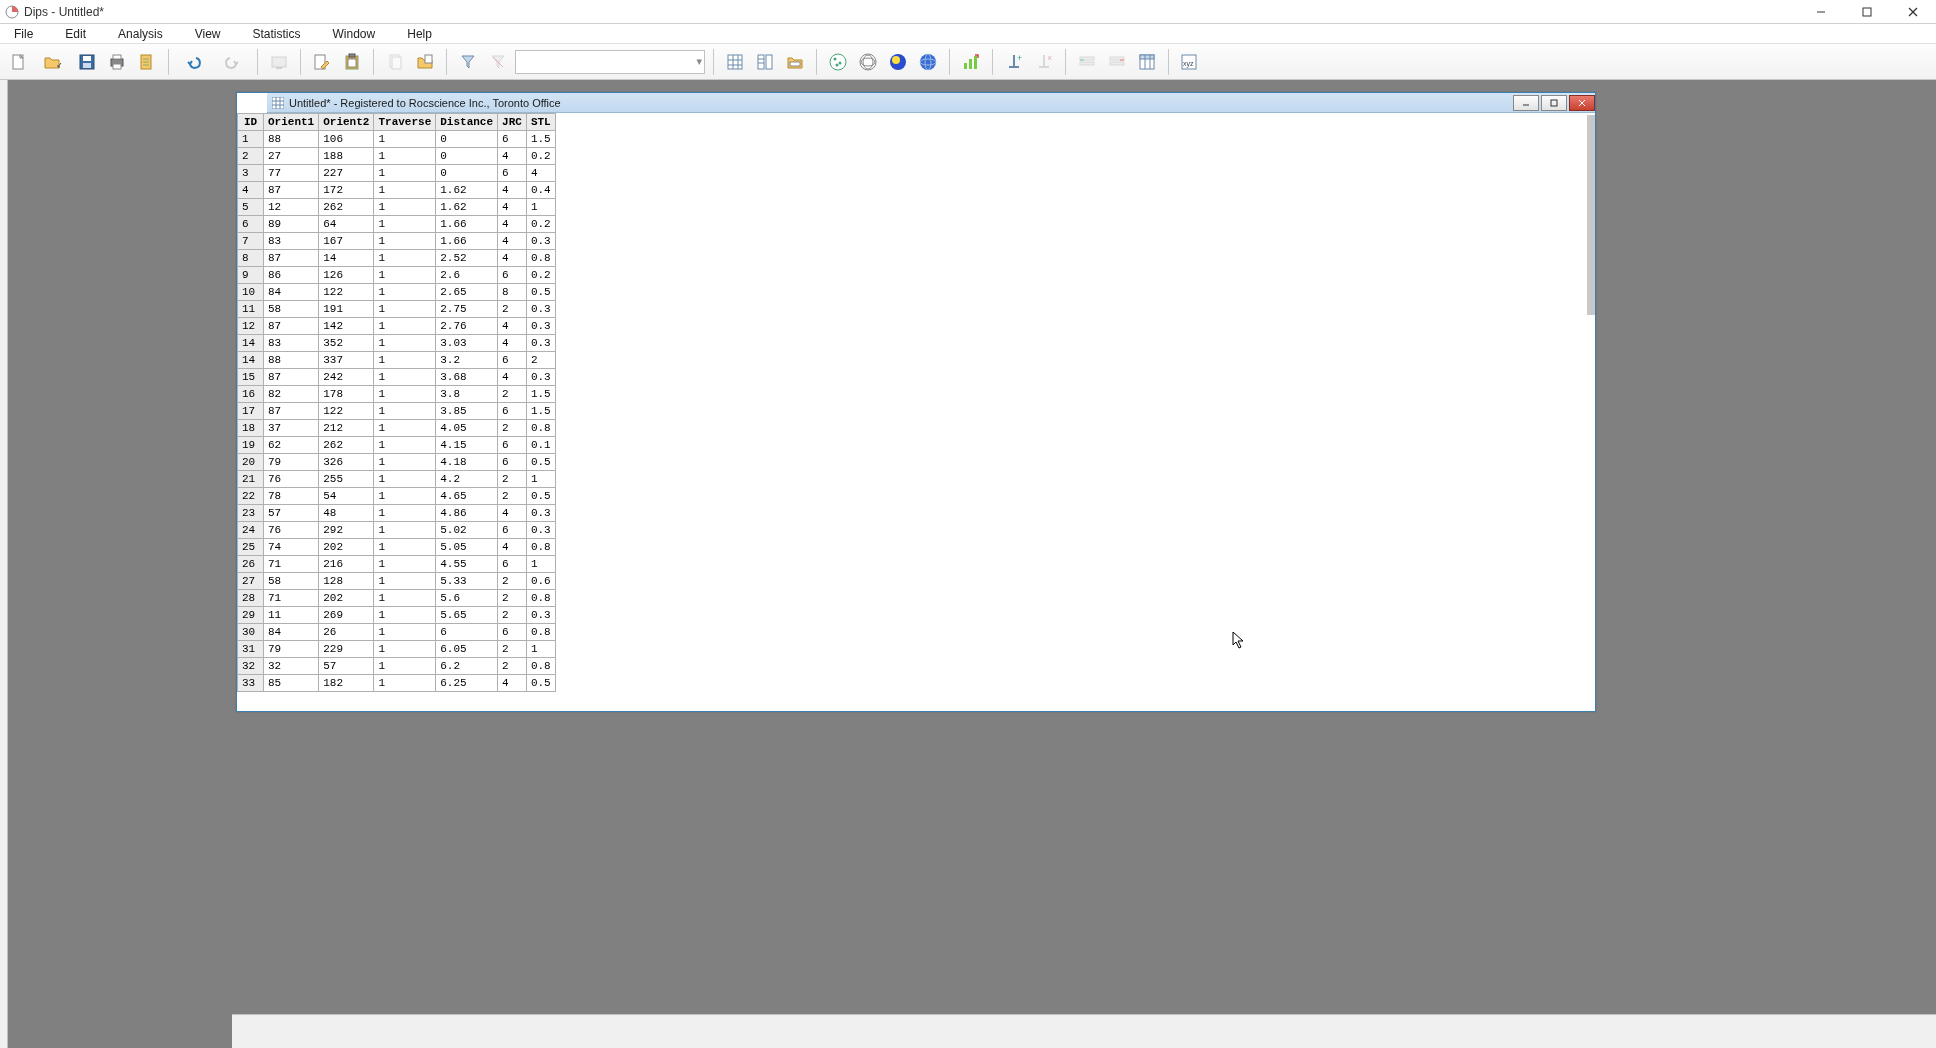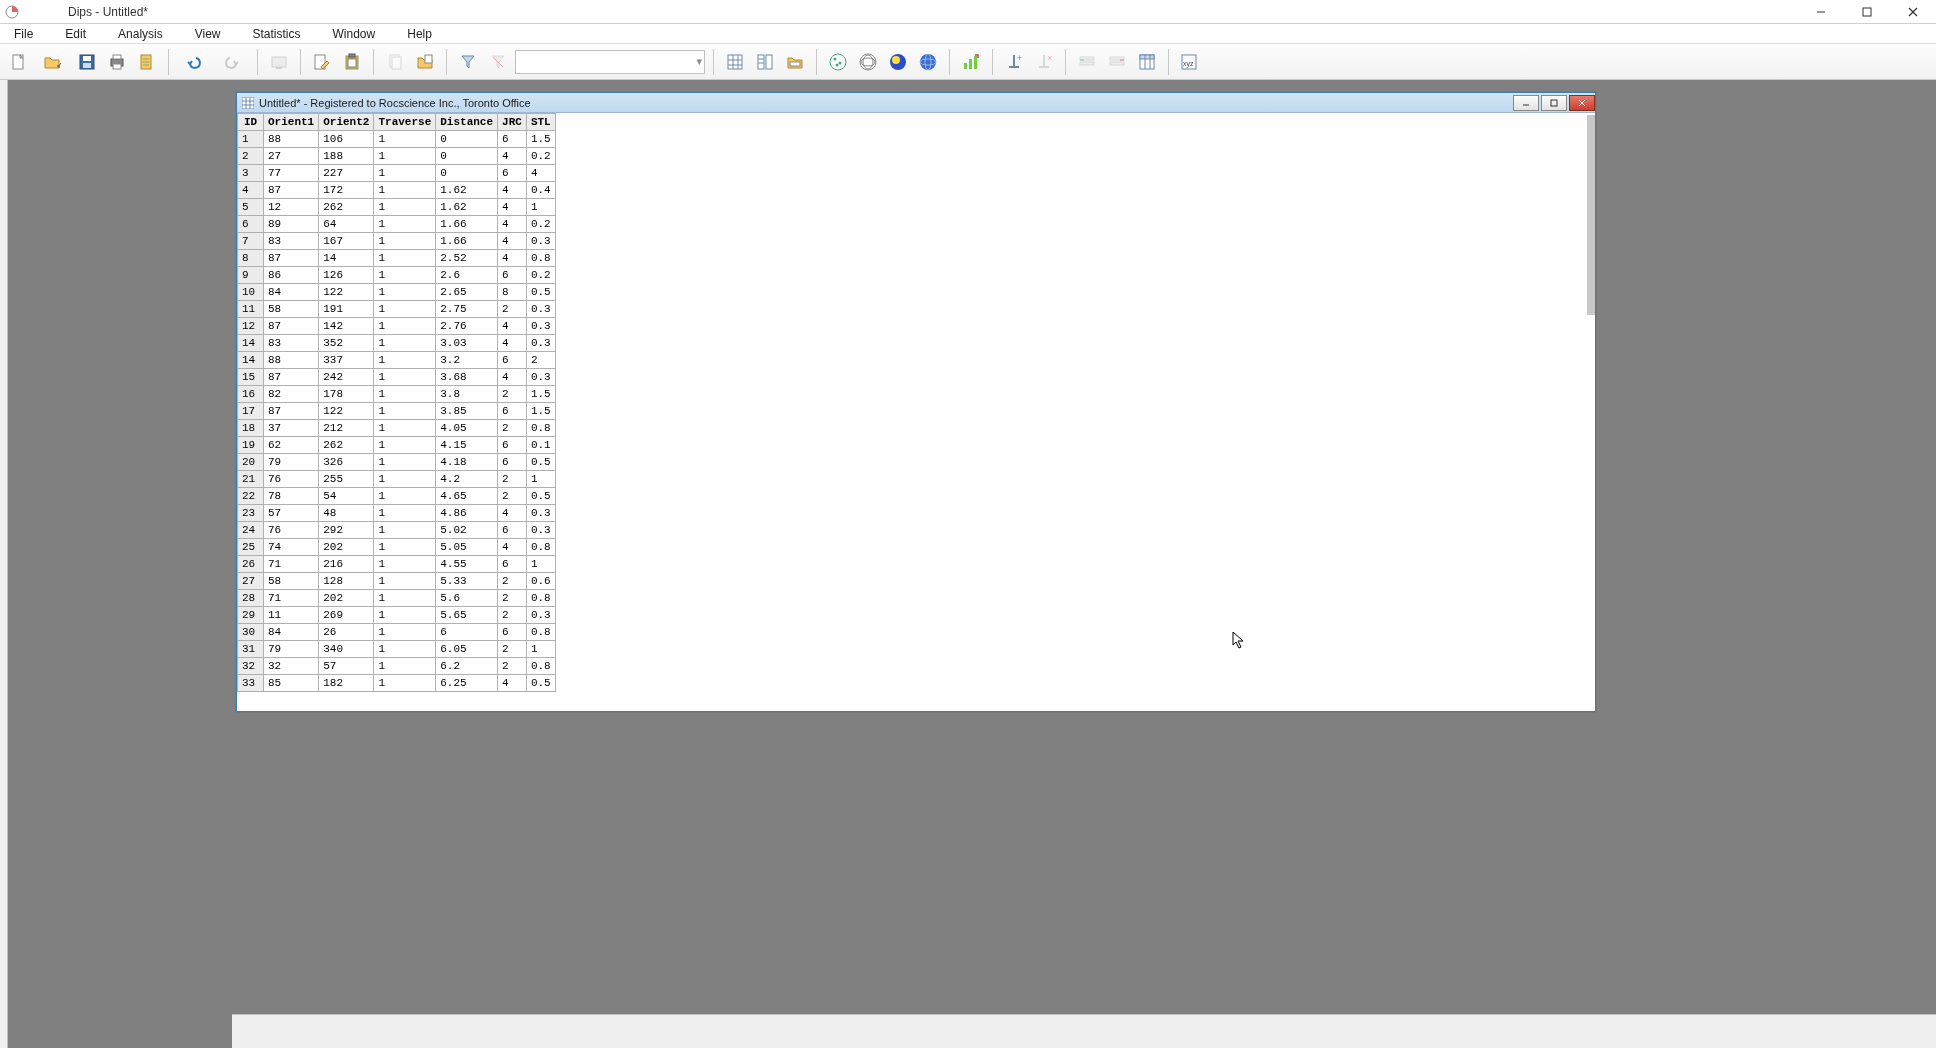--- a/index.html
+++ b/index.html
@@ -18,21 +18,21 @@
     display: flex;
     align-items: center;
     border-bottom: 1px solid #d0d0d0;
     padding-left: 4px;
   }
   .titlebar .app-icon {
     width: 16px; height: 16px;
     margin-right: 4px;
     display: inline-flex; align-items: center; justify-content: center;
   }
-  .titlebar .title-text { color: #333; font-size: 12px; margin-left: 44px; }
+  .titlebar .title-text { color: #333; font-size: 12px; }
   .titlebar .win-controls {
     margin-left: auto;
     display: flex; height: 100%;
   }
   .titlebar .win-btn {
     width: 46px; height: 24px;
     display: flex; align-items: center; justify-content: center;
     color: #333;
   }
 
@@ -97,20 +97,21 @@
   }
 
   
   .child-window {
     position: absolute;
     left: 236px; top: 12px;
     width: 1360px; height: 620px;
     background: #fff;
     border: 1px solid #3c7fb1;
     box-shadow: 0 0 0 1px rgba(0,0,0,0.05);
+    padding-left: 30px;
   }
   .child-titlebar {
     height: 20px;
     background: linear-gradient(#d3e5f6, #c0d8ee);
     display: flex; align-items: center;
     padding-left: 4px;
     border-bottom: 1px solid #9bb8d3;
   }
   .child-titlebar .grid-icon {
     width: 14px; height: 14px; margin-right: 4px;
@@ -753,21 +754,21 @@
                 <td>84</td>
                 <td>26</td>
                 <td>1</td>
                 <td>6</td>
                 <td>6</td>
                 <td>0.8</td>
               </tr>
               <tr>
                 <td class="idcell">31</td>
                 <td>79</td>
-                <td>340</td>
+                <td>229</td>
                 <td>1</td>
                 <td>6.05</td>
                 <td>2</td>
                 <td>1</td>
               </tr>
               <tr>
                 <td class="idcell">32</td>
                 <td>32</td>
                 <td>57</td>
                 <td>1</td>

